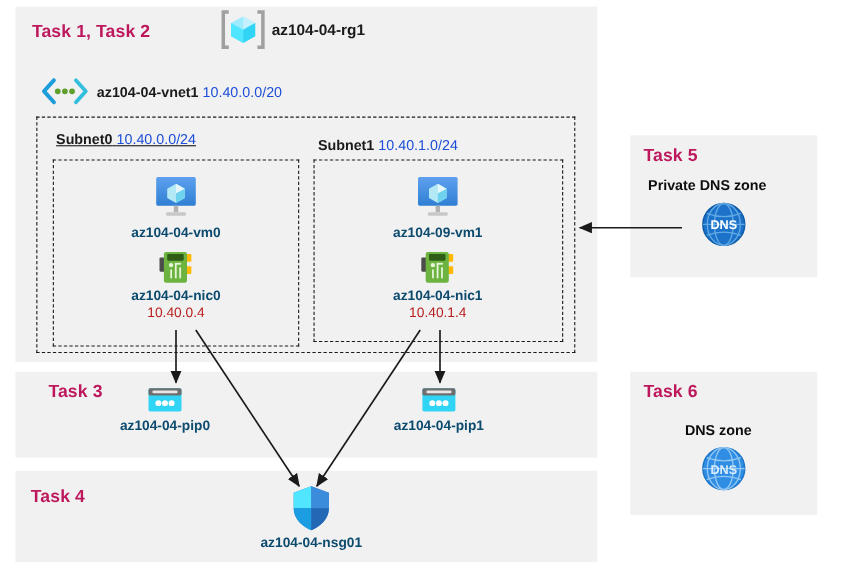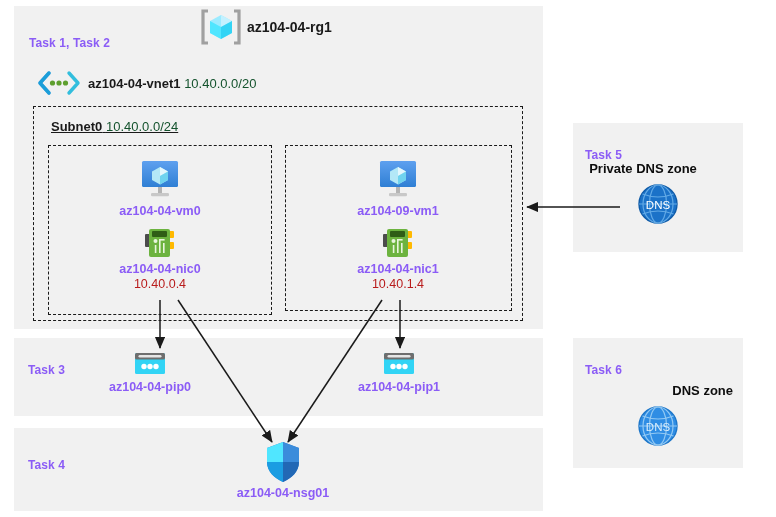--- a/index.html
+++ b/index.html
@@ -8,47 +8,46 @@
     background: #ffffff;
     font-family: "Liberation Sans", sans-serif;
     position: relative;
     overflow: hidden;
   }
   #canvas { position: absolute; inset: 0; }
 
   .panel { position: absolute; background: #f1f1f1; }
   .task-label {
     position: absolute;
-    font-size: 12px; font-weight: bold;
-    color: #8b5cf6; letter-spacing: .1px;
+    font-size: 16px; font-weight: bold;
+    color: #be185d; letter-spacing: .1px;
     white-space: nowrap;
-    margin-top: 15px;
   }
   .dashed-box {
     position: absolute;
     border: 1.5px dashed #1a1a1a;
     background: transparent;
   }
   .hdr {
     position: absolute; white-space: nowrap;
     font-size: 13px; color: #1a1a1a;
   }
   .hdr b { font-weight: bold; }
-  .hdr .light { font-weight: normal; color: #14532d; }
+  .hdr .light { font-weight: normal; color: #1d4ed8; }
 
   .node { position: absolute; text-align: center; white-space: nowrap; }
   .node-label {
-    font-size: 12.5px; font-weight: bold; color: #8b5cf6;
+    font-size: 12.5px; font-weight: bold; color: #0c4a6e;
     line-height: 15px; margin-top: 2px;
   }
   .node-sub {
     font-size: 12.5px; font-weight: normal; color: #b91c1c;
     line-height: 15px;
   }
-  .icon-wrap { display: block; margin: 0 auto; line-height: 0; }
+  .icon-wrap { display: block; margin: 0 auto; line-height: 0; font-weight: bold; }
 
   .zone-title {
     position: absolute; white-space: nowrap;
     font-size: 13px; font-weight: bold; color: #0d0d0d;
     text-align: center;
   }
   svg.arrows { position: absolute; inset: 0; pointer-events: none; }
 </style>
 </head>
 <body>
@@ -128,20 +127,23 @@
         <rect x="12.8" y="19" width="1.6" height="8" fill="#e8f5dc"></rect>
         <rect x="17" y="13" width="1.6" height="14" fill="#e8f5dc"></rect>
         <rect x="21" y="17" width="1.6" height="10" fill="#e8f5dc"></rect>
         <rect x="17" y="13" width="5.6" height="1.6" fill="#e8f5dc"></rect>
       </svg>
     </span>
     <div class="node-label">az104-04-nic0</div>
     <div class="node-sub">10.40.0.4</div>
   </div>
 
+  <div class="hdr" style="left:289px; top:124px;">
+    <b>Subnet1</b><span>&nbsp;</span><span class="light">10.40.1.0/24</span>
+  </div>
   <div class="dashed-box" style="left:285px; top:145px; width:227px; height:166px;"></div>
 
   <div class="node" style="left:338px; top:158px; width:120px;">
     <span class="icon-wrap">
       <svg width="46" height="44" viewBox="0 0 46 44">
         <defs>
           <linearGradient id="vmg1" x1="0" y1="0" x2="0" y2="1">
             <stop offset="0" stop-color="#5ea0ef"></stop>
               <stop offset="1" stop-color="#2f7fd4"></stop>
           </linearGradient>
@@ -170,21 +172,21 @@
         <rect x="17" y="13" width="1.6" height="14" fill="#e8f5dc"></rect>
         <rect x="21" y="17" width="1.6" height="10" fill="#e8f5dc"></rect>
         <rect x="17" y="13" width="5.6" height="1.6" fill="#e8f5dc"></rect>
       </svg>
     </span>
     <div class="node-label">az104-04-nic1</div>
     <div class="node-sub">10.40.1.4</div>
   </div>
 
   <div class="panel" style="left:14px; top:338px; width:529px; height:78px;"></div>
-  <div class="task-label" style="left:28px; top:348px;">Task 3</div>
+  <div class="task-label" style="left:44px; top:348px;">Task 3</div>
 
   <div class="node" style="left:90px; top:350px; width:120px;">
     <span class="icon-wrap">
       <svg width="34" height="28" viewBox="0 0 34 28">
         <rect x="2" y="3" width="30" height="21" rx="1.5" fill="#32d4f5"></rect>
         <rect x="2" y="3" width="30" height="6.5" rx="1.5" fill="#6e6e6e"></rect>
         <rect x="5.5" y="5" width="23" height="2.6" rx="1.3" fill="#e6e6e6"></rect>
         <circle cx="11" cy="16.5" r="2.7" fill="#ffffff"></circle>
         <circle cx="17" cy="16.5" r="2.7" fill="#ffffff"></circle>
         <circle cx="23" cy="16.5" r="2.7" fill="#ffffff"></circle>
@@ -239,21 +241,21 @@
           <path d="M6.5 12 Q22 18 37.5 12"></path>
           <path d="M6.5 32 Q22 26 37.5 32"></path>
         </g>
         <text x="22" y="26.5" text-anchor="middle" font-family="Liberation Sans, sans-serif" font-size="11.5" fill="#ffffff">DNS</text>
       </svg>
     </span>
   </div>
 
   <div class="panel" style="left:573px; top:338px; width:170px; height:130px;"></div>
   <div class="task-label" style="left:585px; top:348px;">Task 6</div>
-  <div class="zone-title" style="left:573px; top:383px; width:160px;text-align:right;">DNS zone</div>
+  <div class="zone-title" style="left:573px; top:383px; width:160px;">DNS zone</div>
 
   <div class="node" style="left:598px; top:404px; width:120px;">
     <span class="icon-wrap">
       <svg width="44" height="44" viewBox="0 0 44 44">
         <circle cx="22" cy="22" r="19" fill="#2f8de4"></circle>
         <circle cx="22" cy="22" r="19" fill="none" stroke="#1d76c9" stroke-width="1.4"></circle>
         <g fill="none" stroke="#9ed0f5" stroke-width="1.2" opacity="0.9">
           <ellipse cx="22" cy="22" rx="8.5" ry="19"></ellipse>
           <ellipse cx="22" cy="22" rx="15" ry="19"></ellipse>
           <line x1="3" y1="22" x2="41" y2="22"></line>

